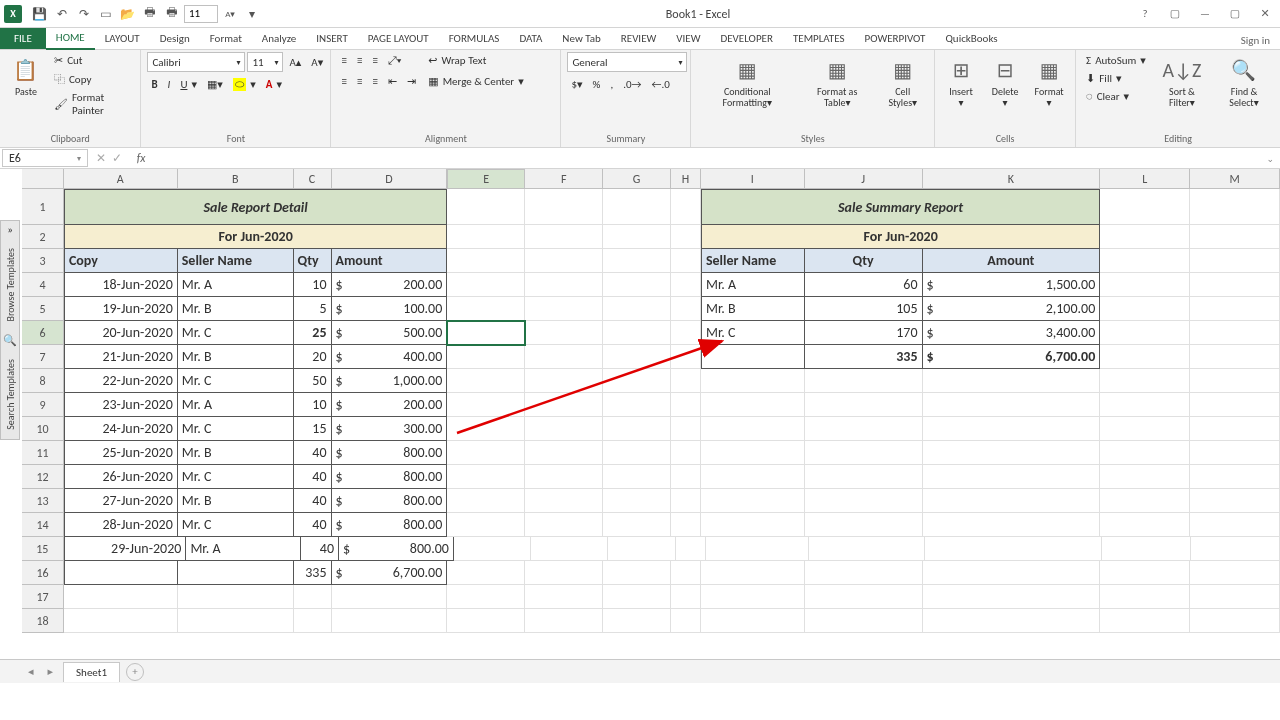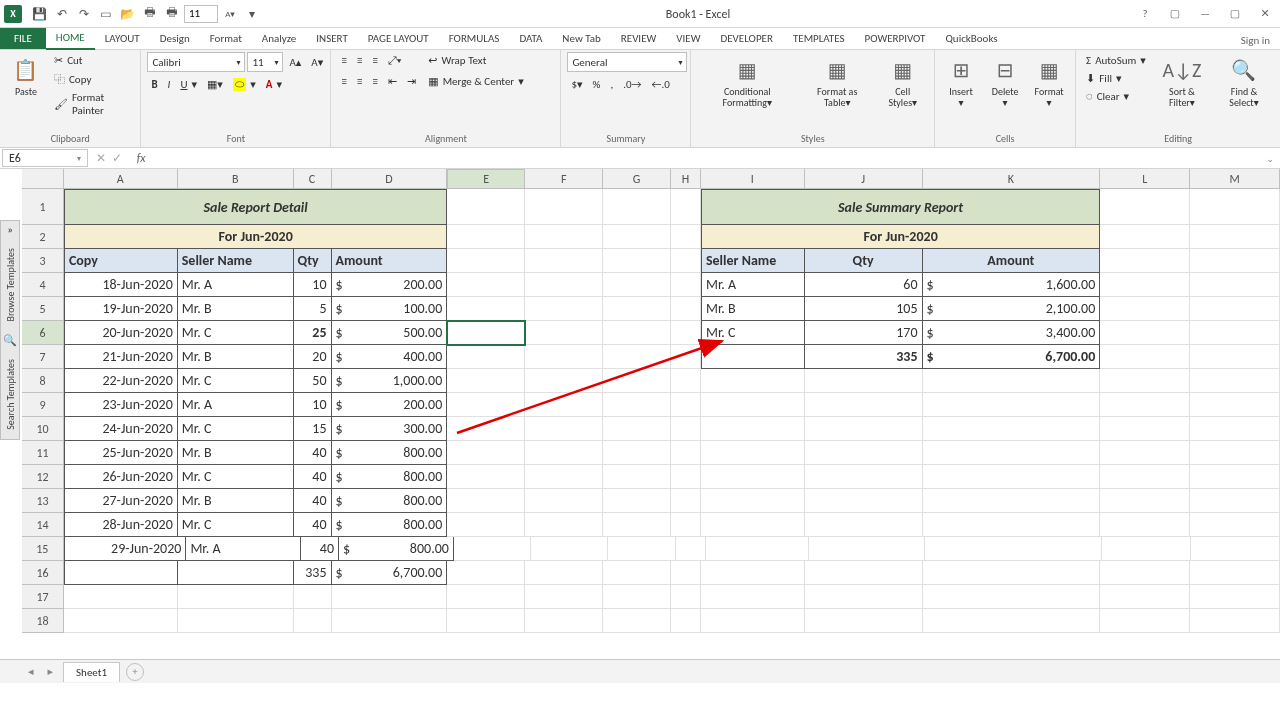--- a/index.html
+++ b/index.html
@@ -371,21 +371,21 @@
         </div>
         <div class="cell " style="width: 78px;"></div>
         <div class="cell " style="width: 78px;"></div>
         <div class="cell " style="width: 68px;"></div>
         <div class="cell " style="width: 30px;"></div>
         <div class="cell b-l b-r b-b" style="width: 104px;">Mr. A</div>
         <div class="cell b-r b-b r" style="width: 118px;">60</div>
         <div class="cell b-r b-b" style="width: 178px;">
           <div class="dollar">
             <span class="sym">$</span>
-            <span class="num">1,600.00</span>
+            <span class="num">1,500.00</span>
           </div>
         </div>
         <div class="cell " style="width: 90px;"></div>
         <div class="cell " style="width: 90px;"></div>
       </div>
       <div class="row">
         <div class="rh">5</div>
         <div class="cell b-l b-r b-b r" style="width: 114px;">19-Jun-2020</div>
         <div class="cell b-r b-b" style="width: 116px;">Mr. B</div>
         <div class="cell b-r b-b r" style="width: 38px;">5</div>

